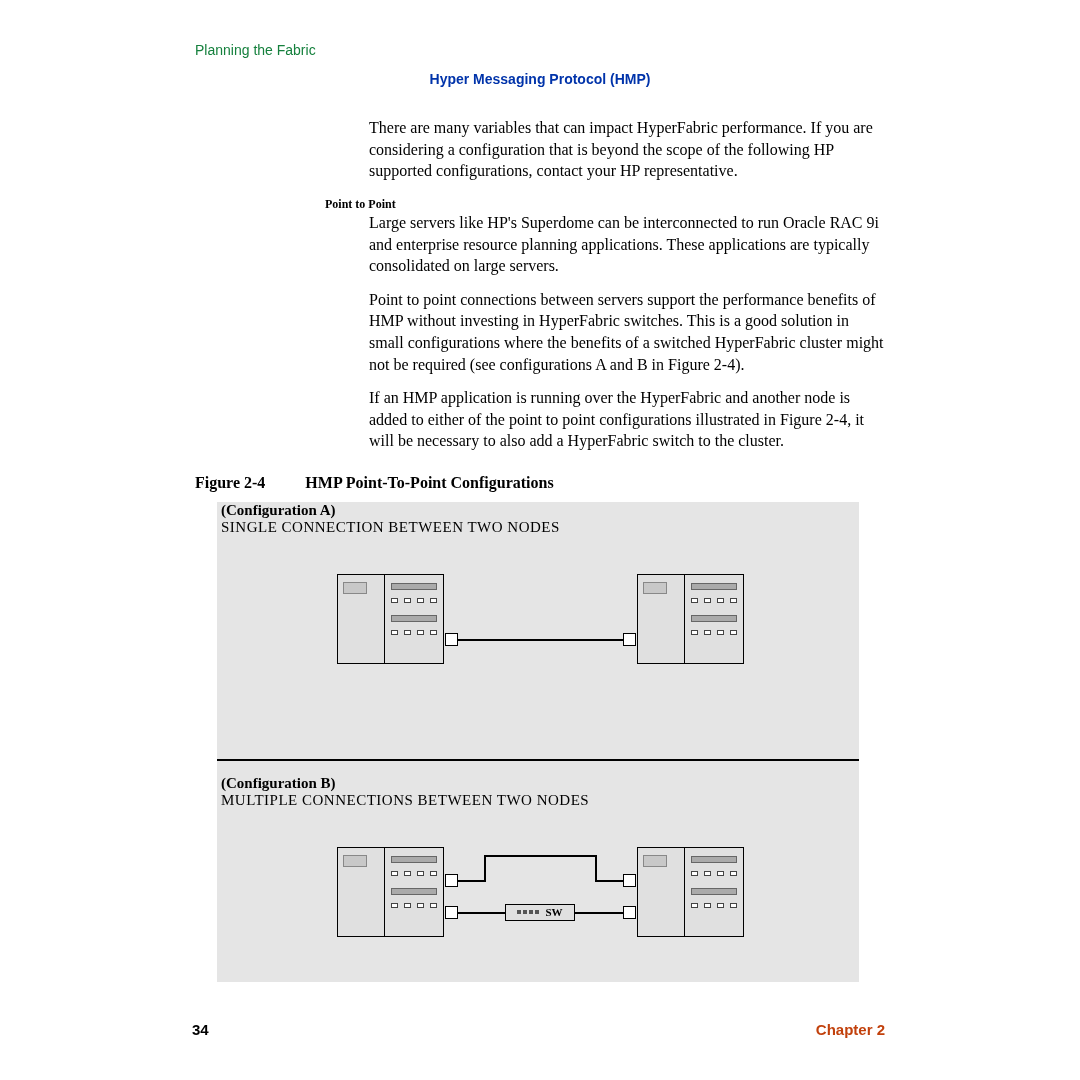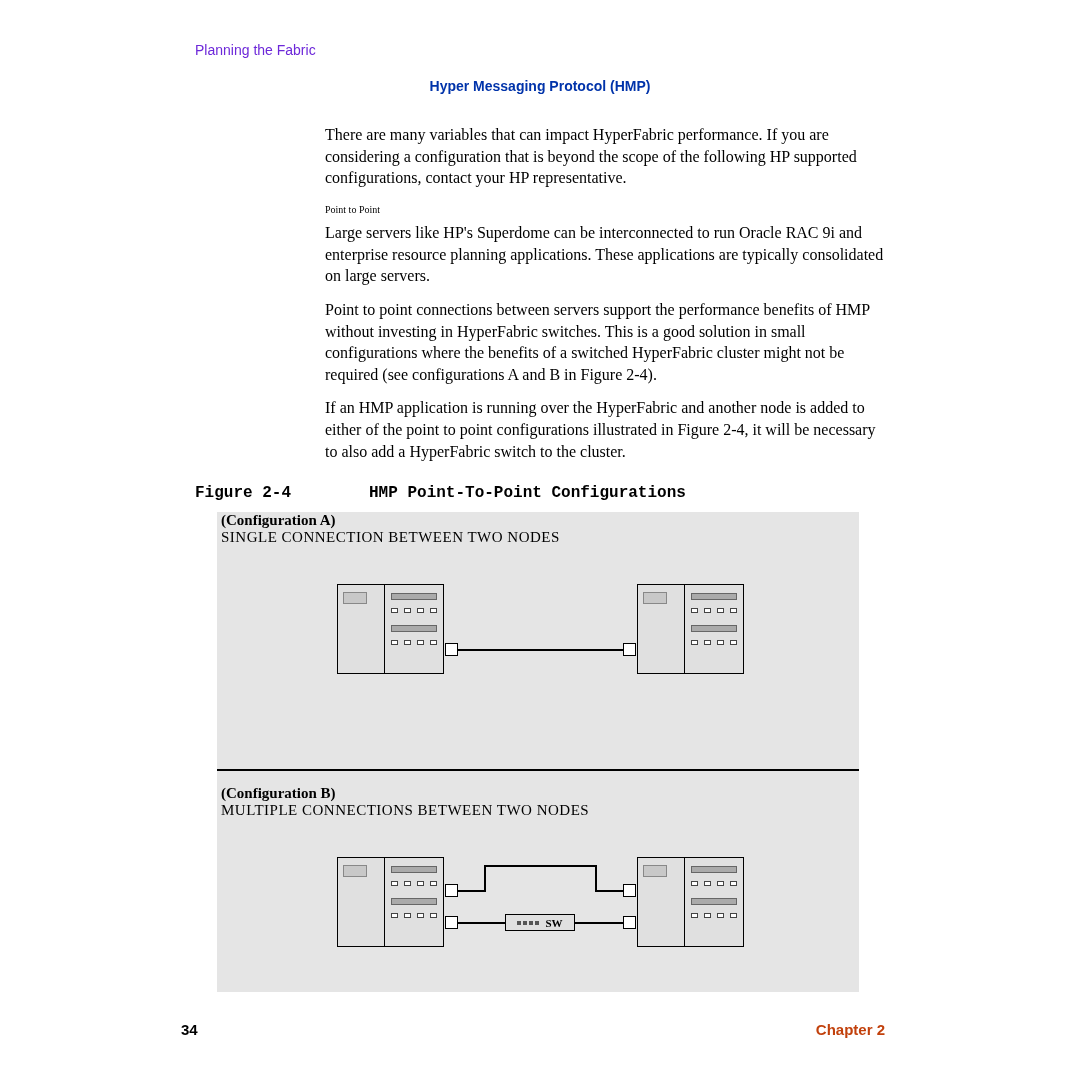--- a/index.html
+++ b/index.html
@@ -12,53 +12,52 @@
     position: relative;
   }
   .page {
     padding: 42px 195px 40px 195px;
   }
   .header-section {
     font-family: Arial, Helvetica, sans-serif;
     margin-bottom: 30px;
   }
   .section-label {
-    color: #6d28d9;
+    color: #15803d;
     font-size: 14px;
     font-weight: normal;
-    margin-bottom: 20px;
+    margin-bottom: 13px;
   }
   .subsection-label {
     color: #0033aa;
     font-size: 14px;
     font-weight: bold;
     text-align: center;
   }
   .body-text {
     margin-left: 130px;
     font-size: 16px;
     line-height: 1.35;
   }
   .para {
     margin-bottom: 12px;
+    margin-left: 44px;
   }
   .sub-heading {
-    font-weight: normal;
-    font-size: 10px;
-    margin-bottom: 6px;
+    font-weight: bold;
+    font-size: 12px;
     margin-top: 14px;
   }
   .figure-header {
     display: flex;
-    gap: 78px;
+    gap: 40px;
     font-weight: bold;
     font-size: 16px;
     margin-top: 22px;
     margin-bottom: 10px;
-    font-family: Liberation Mono, monospace;
   }
   .figure-box {
     margin-left: 22px;
     width: 642px;
     background: #e5e5e5;
   }
   .config-label {
     font-weight: bold;
     font-size: 15px;
     margin-left: 4px;
@@ -162,21 +161,21 @@
   .sw-dots {
     display: flex;
     gap: 2px;
   }
   .sw-dots span {
     width: 4px; height: 4px; background: #555; display: block;
   }
   .footer {
     position: absolute;
     bottom: 42px;
-    left: 181px;
+    left: 192px;
     right: 195px;
     display: flex;
     justify-content: space-between;
     font-family: Arial, Helvetica, sans-serif;
     font-size: 15px;
     font-weight: bold;
     margin-top: 28px;
   }
   .chapter {
     color: #c2410c;

